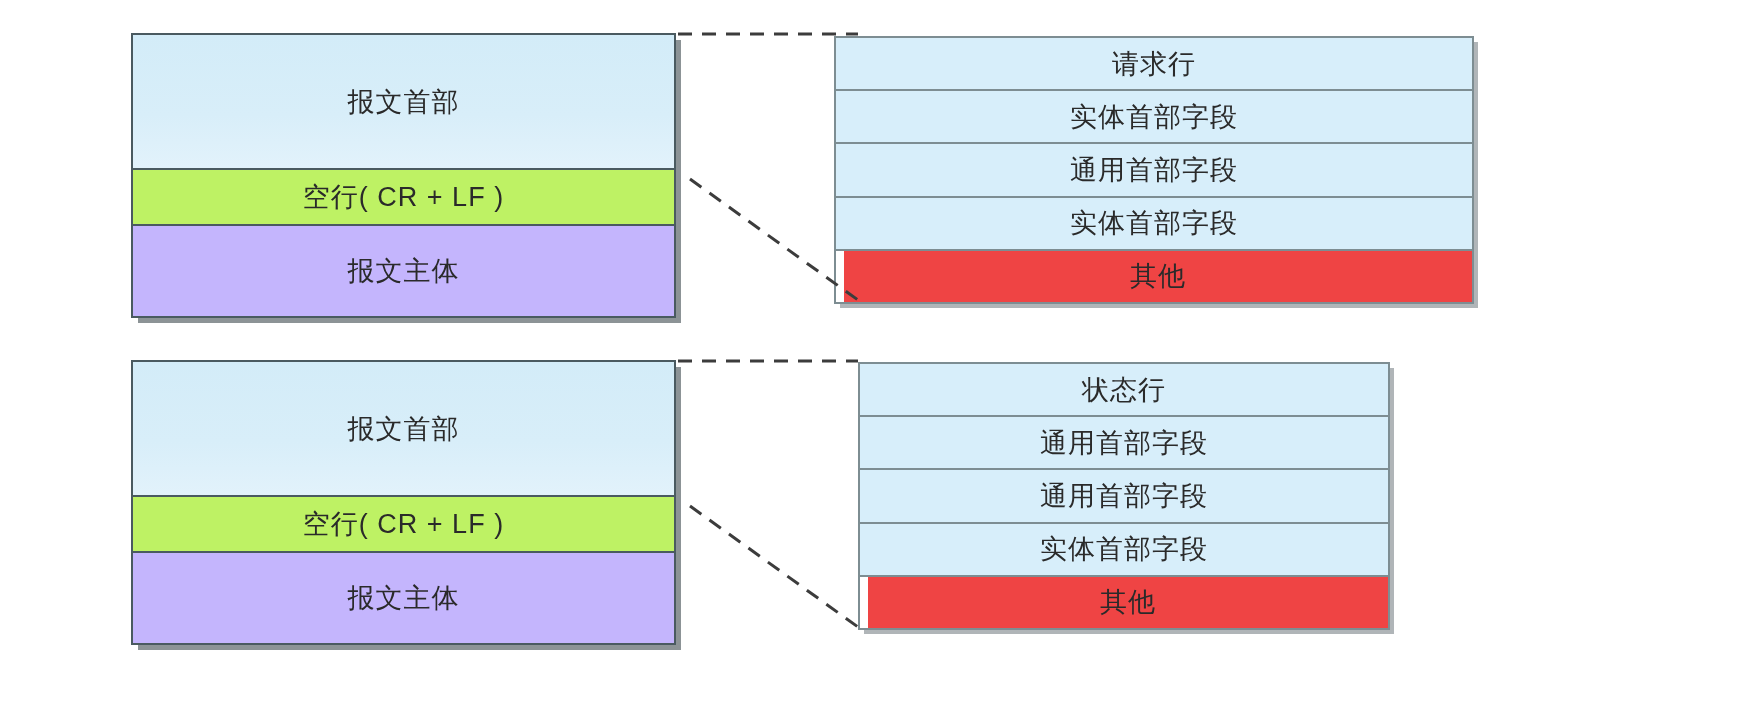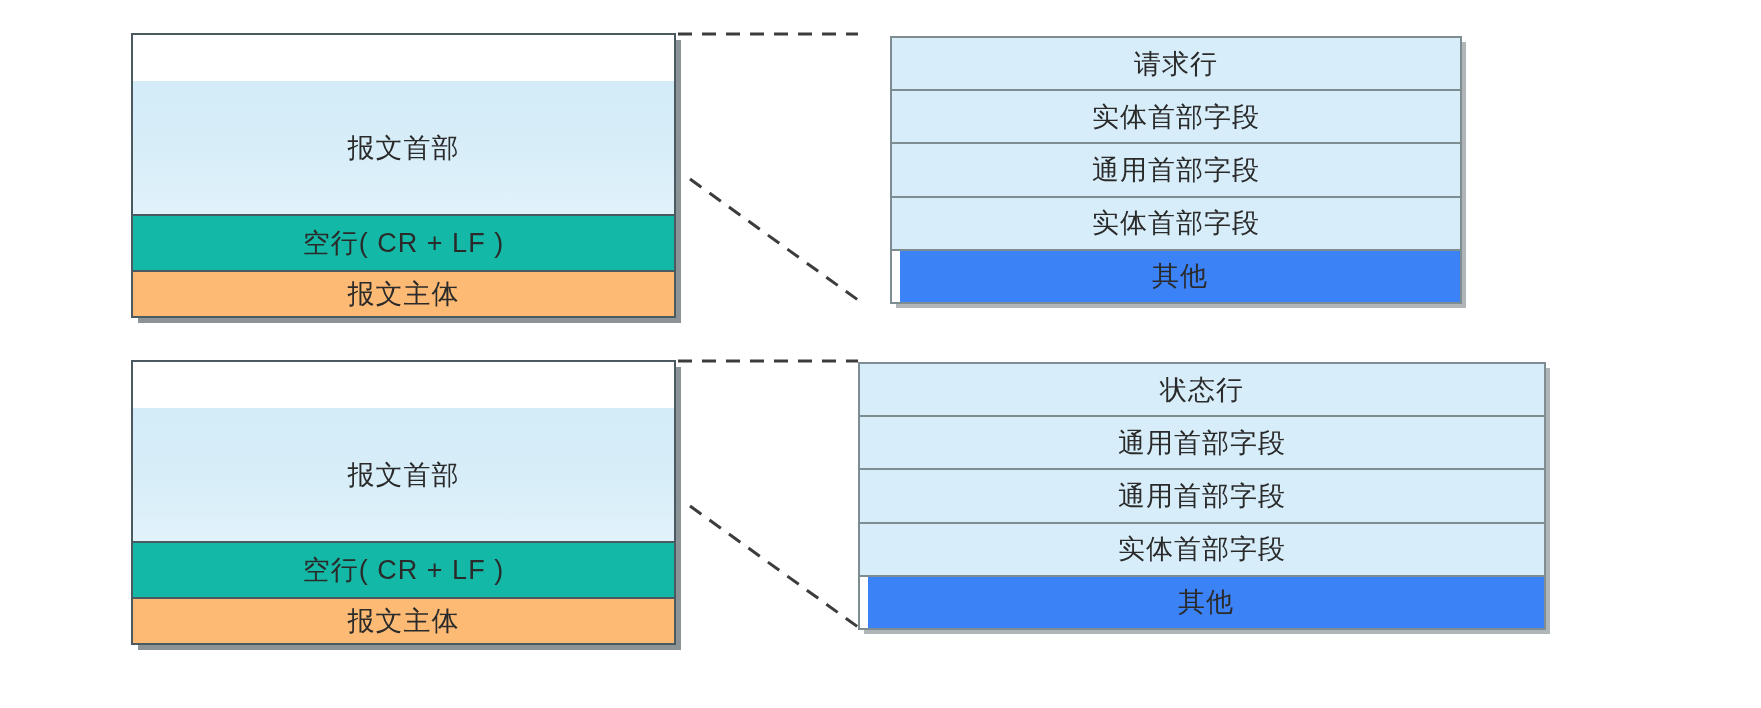--- a/index.html
+++ b/index.html
@@ -49,31 +49,30 @@
     align-items: center;
     justify-content: center;
     color: #2a2a2a;
     font-size: 27px;
     letter-spacing: 1px;
     text-align: center;
   }
   .seg-header {
     flex: 0 0 133px;
     background: linear-gradient(to bottom, #d3ecf8 0%, #d8eef9 60%, #e2f2fb 100%);
-    margin-top: 46px;
   }
   .seg-blank {
     flex: 0 0 58px;
-    background: #14b8a6;
+    background: #bef264;
     border-top: 2px solid #4a5a60;
     border-bottom: 2px solid #4a5a60;
   }
   .seg-body {
     flex: 1 1 auto;
-    background: #fdba74;
+    background: #c4b5fd;
   }
 
   
   .detail-box {
     position: absolute;
     box-sizing: border-box;
     border: 2px solid #7d8d92;
     box-shadow: 5px 5px 0 -1px rgba(150,156,160,0.75);
     display: flex;
     flex-direction: column;
@@ -86,30 +85,30 @@
     display: flex;
     align-items: center;
     justify-content: center;
     font-size: 27px;
     letter-spacing: 1px;
     color: #2a2a2a;
     background: #d7eefa;
     border-bottom: 2px solid #7d8d92;
   }
   .detail-row.plain {
-    background: #3b82f6;
+    background: #ef4444;
     border-bottom: none;
     margin-left: 8px;
   }
 
   
   #msg-box-request  { left: 131px; top: 33px;  width: 545px; height: 285px; }
   #msg-box-response { left: 131px; top: 360px; width: 545px; height: 285px; }
-  #detail-box-request  { left: 890px; top: 36px;  width: 572px; height: 268px; }
-  #detail-box-response { left: 858px; top: 362px; width: 688px; height: 268px; }
+  #detail-box-request  { left: 834px; top: 36px;  width: 640px; height: 268px; }
+  #detail-box-response { left: 858px; top: 362px; width: 532px; height: 268px; }
 </style>
 </head>
 <body>
 
 <div id="canvas">
 
   <svg id="connectors" viewBox="0 0 1761 708" xmlns="http://www.w3.org/2000/svg">
 
     <line x1="678" y1="34" x2="858" y2="34" stroke="#3c3c3c" stroke-width="3" stroke-dasharray="14 10"></line>
 

